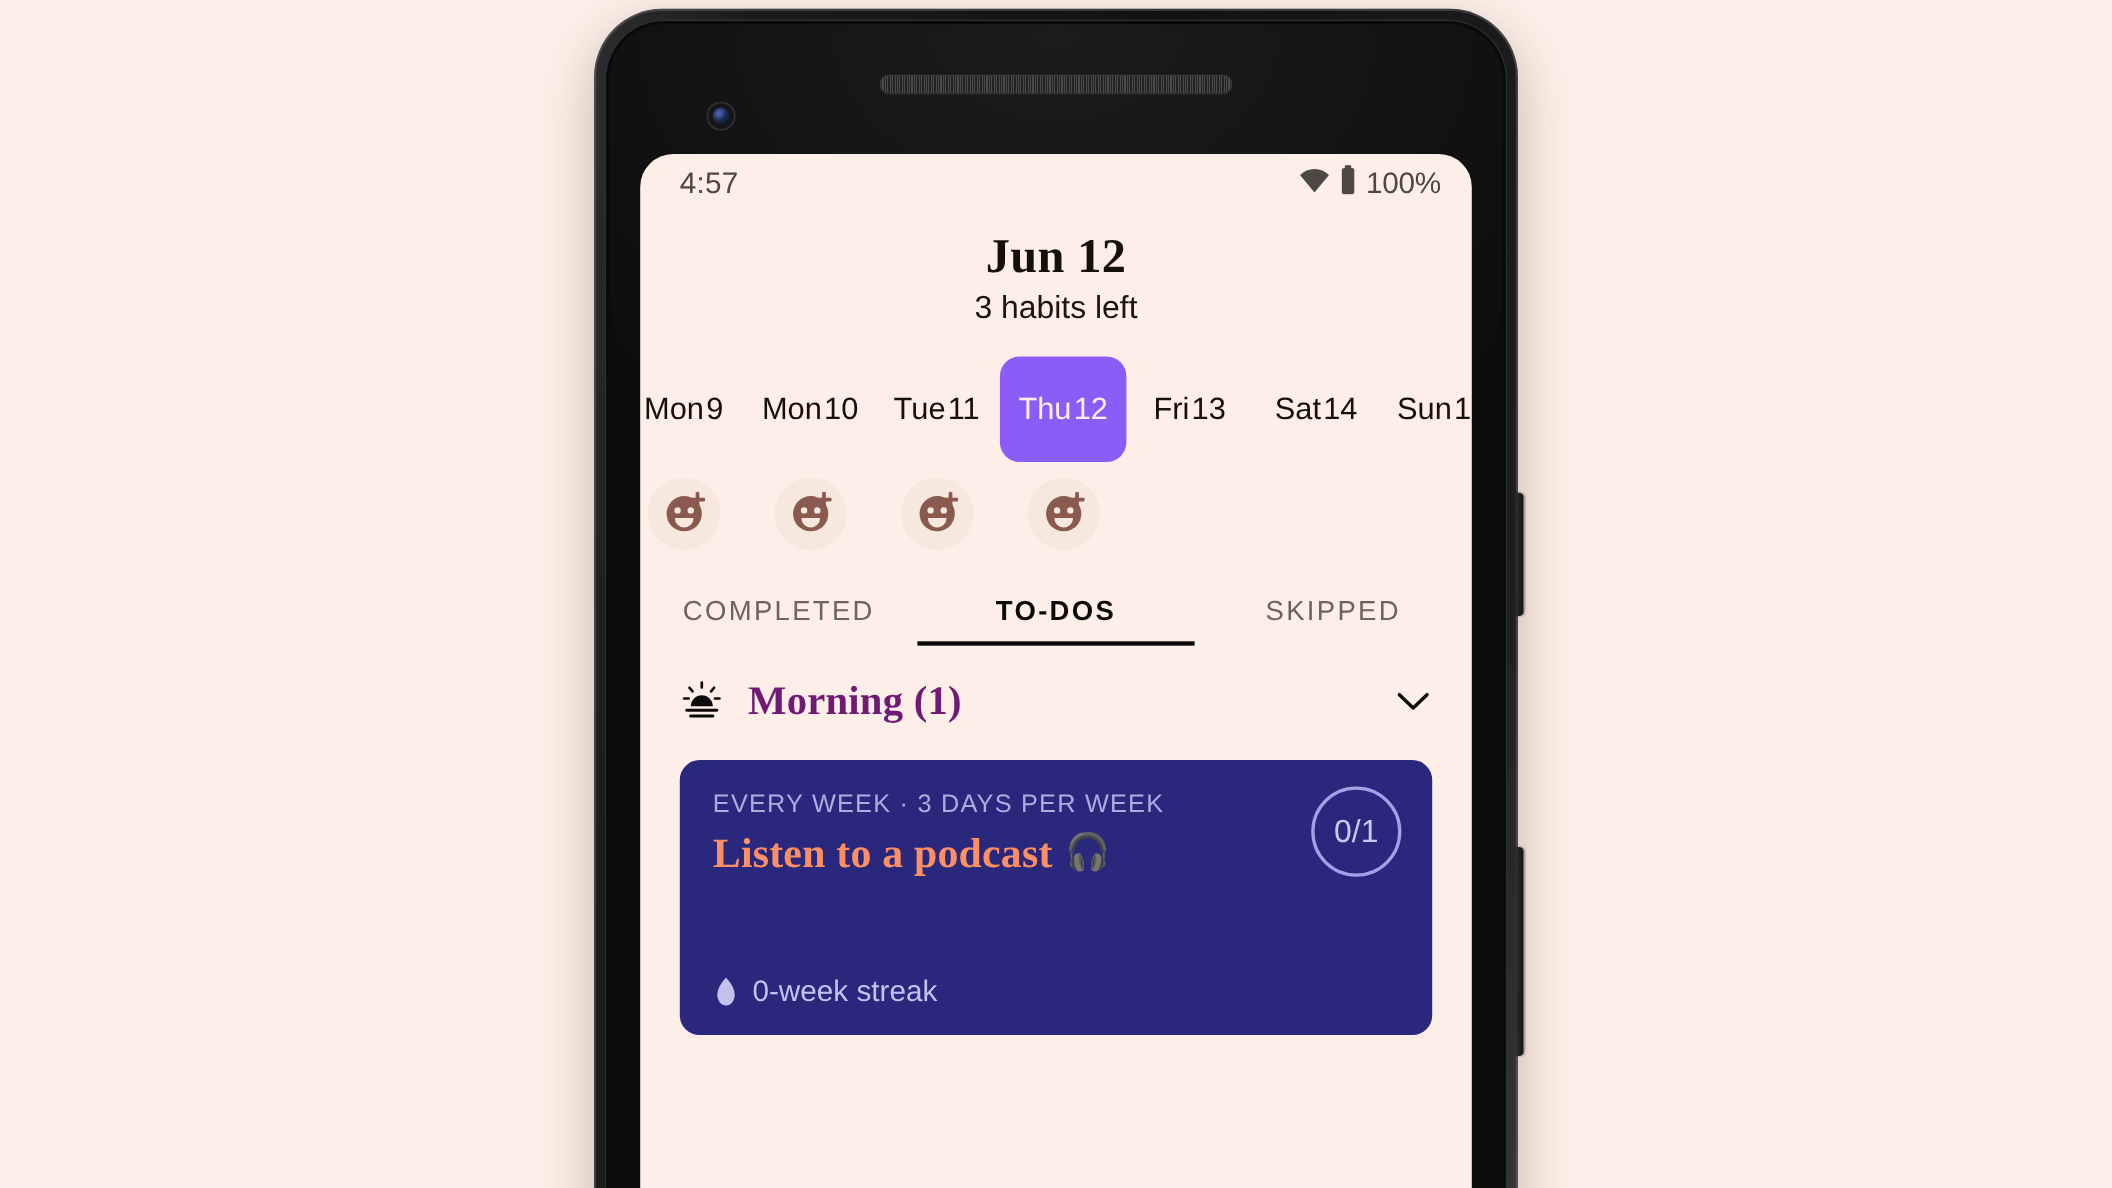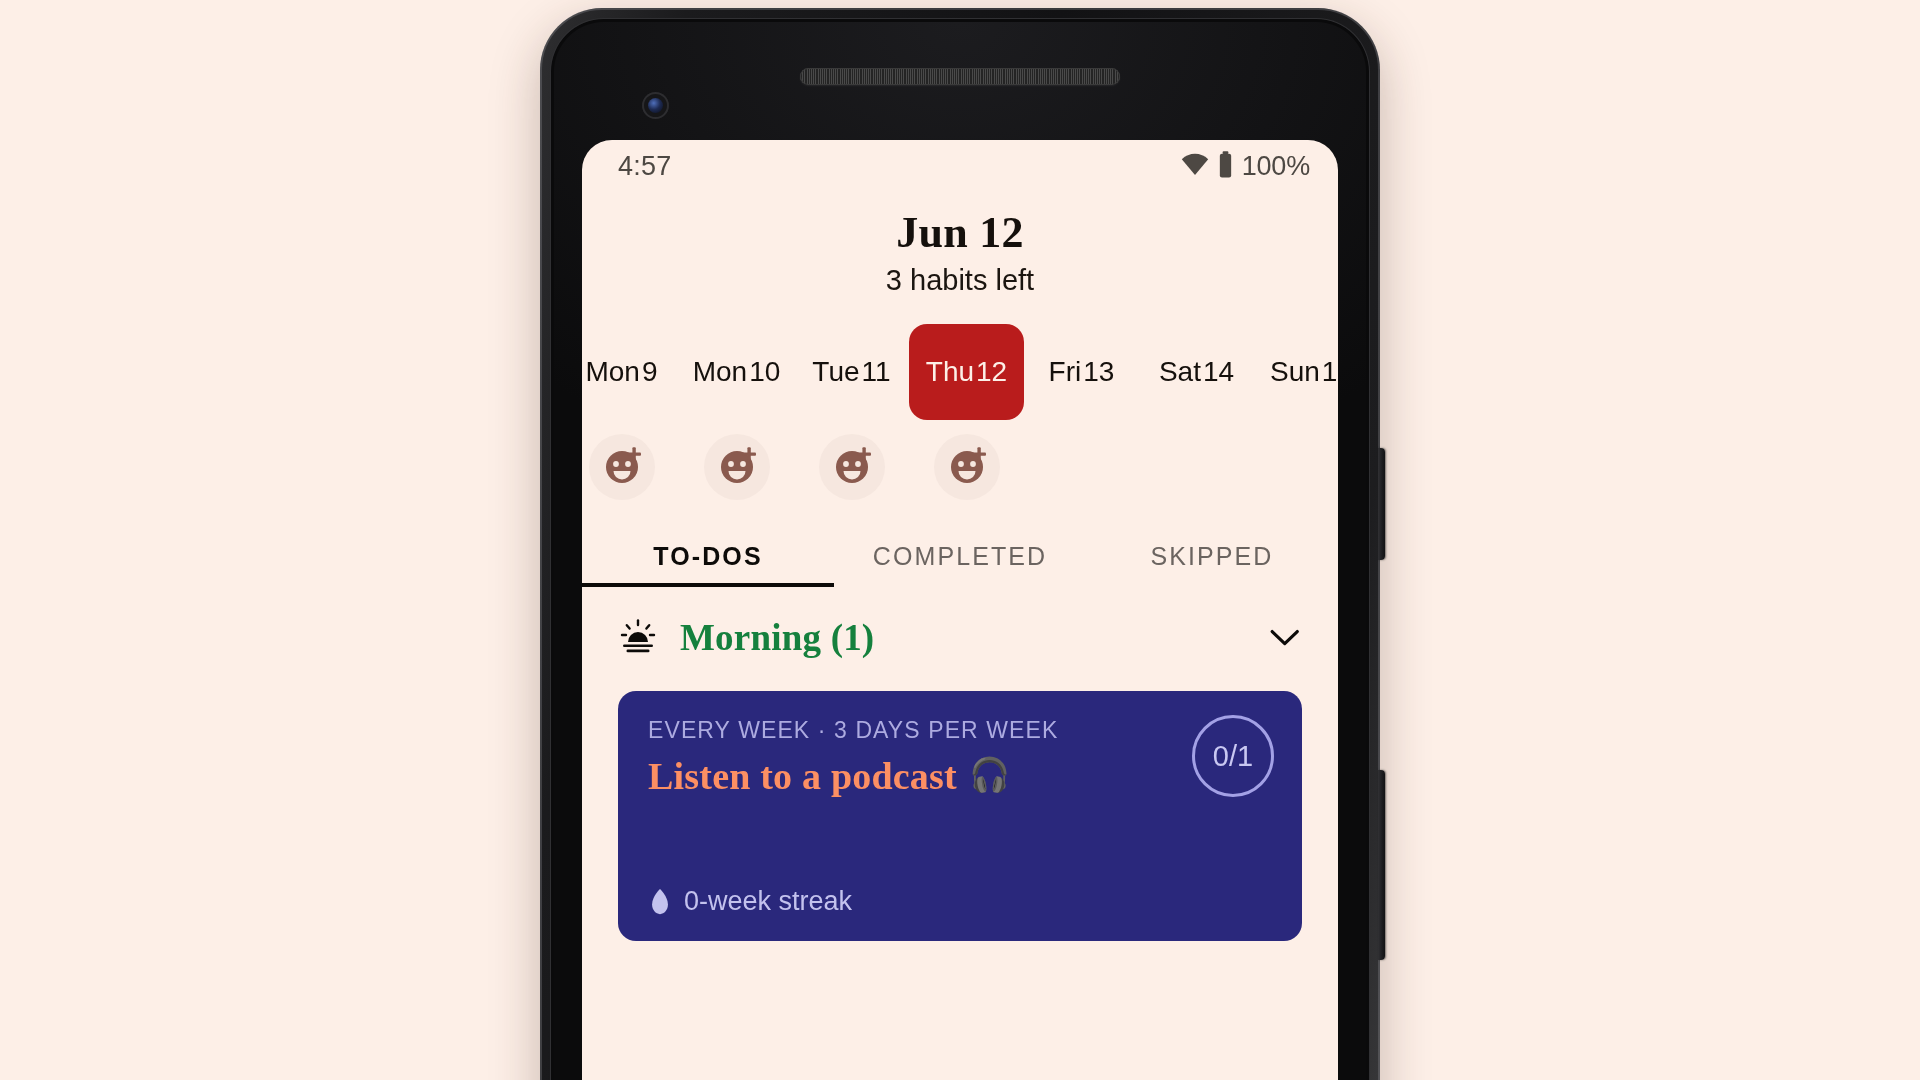--- a/index.html
+++ b/index.html
@@ -176,21 +176,21 @@
     border-radius: 18px;
     display: flex;
     flex-direction: row;
     align-items: center;
     justify-content: center;
     gap: 2px;
     color: #15100c;
     flex: 0 0 auto;
   }
   .day-cell.selected {
-    background: #b91c1c;
+    background: #8b5cf6;
     color: #FDEFE7;
   }
   .day-name { font-size: 28px; line-height: 1.1; }
   .day-num  { font-size: 28px; line-height: 1.1; }
 
   
   .mood-row {
     position: relative;
     margin-top: 10px;
     height: 74px;
@@ -259,21 +259,21 @@
     height: 40px;
     display: flex;
     align-items: center;
     justify-content: center;
     flex: 0 0 auto;
   }
   .section-title {
     font-family: "Liberation Serif", serif;
     font-weight: bold;
     font-size: 37px;
-    color: #15803d;
+    color: #701a75;
     flex: 1;
     letter-spacing: 0.2px;
   }
   .section-chevron {
     width: 34px;
     height: 34px;
     display: flex;
     align-items: center;
     justify-content: center;
     flex: 0 0 auto;
@@ -467,22 +467,22 @@
     <rect x="34.4" y="4.2" width="3.4" height="13.6" rx="1" fill="#8A5A4E"></rect>
     <rect x="29.2" y="9.4" width="13.8" height="3.4" rx="1" fill="#8A5A4E"></rect>
     <rect x="31.6" y="6.4" width="2.0" height="2.0" fill="#F6E7DF"></rect>
   </svg>
             </div>
           </div>
         </div>
     </div>
 
     <div class="tabs" id="tab-bar">
+        <div class="tab">COMPLETED</div>
         <div class="tab active">TO-DOS</div>
-        <div class="tab">COMPLETED</div>
         <div class="tab">SKIPPED</div>
       </div>
 
     <div id="sections">
         <div class="section-header">
           <span class="section-icon">
             <svg width="38" height="38" viewBox="0 0 38 38">
     <g stroke="#0d0b09" stroke-width="2.4" stroke-linecap="round">
       <line x1="19" y1="2.5" x2="19" y2="7"></line>
       <line x1="7.8" y1="7.2" x2="10.6" y2="10.6"></line>

